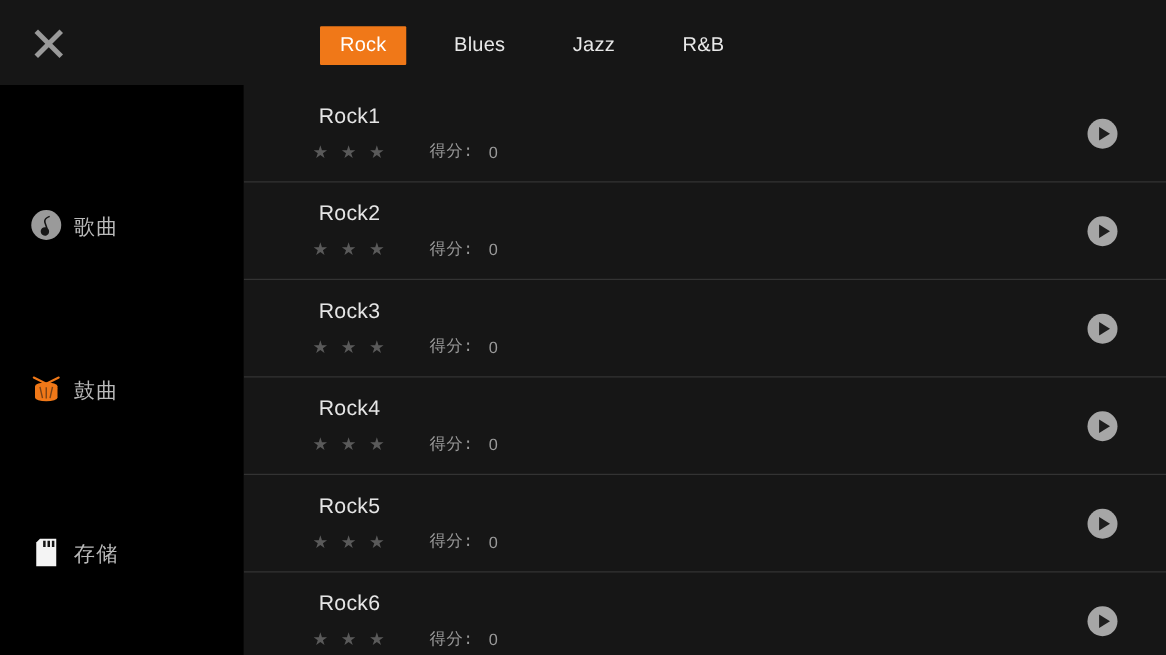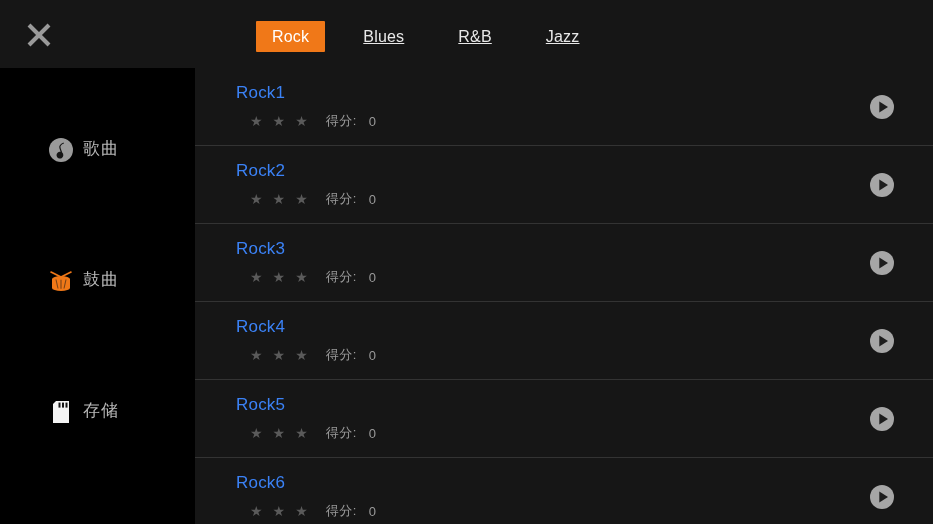--- a/index.html
+++ b/index.html
@@ -39,33 +39,33 @@
     padding:0 16px;
     cursor:pointer;
     white-space:nowrap;
   }
   .tab.active {
     background:#f07818;
     color:#ffffff;
     border-radius:1px;
   }
   .tab-gap-1 { margin-left:16px; }
-  .tab-gap   { margin-left:22px;text-decoration:underline; }
+  .tab-gap   { margin-left:22px; }
 
   
   .sidebar {
     position:absolute; left:0; top:68px;
     width:195px; height:456px;
     background:#000000;
   }
   .side-item {
     position:absolute; left:0;
     width:195px; height:56px;
-    display:flex; align-items:flex-start;
-    padding-left:48px;
+    display:flex; align-items:flex-end;
+    padding-left:24px;
     cursor:pointer;
   }
   .side-item.i0 { top:69px; }
   .side-item.i1 { top:200px;text-decoration:underline; }
   .side-item.i2 { top:331px; }
   .side-icon {
     width:26px; height:26px;
     display:flex; align-items:center; justify-content:center;
     flex:0 0 auto;
   }
@@ -84,41 +84,42 @@
     background:#161616;
     overflow:hidden;
   }
   .row {
     position:relative;
     height:78px;
     width:738px;
     border-bottom:1px solid #333333;
   }
   .row-title {
-    position:absolute; left:41px; top:15px;
-    color:#3b82f6;
+    position:absolute; left:60px; top:15px;
+    color:#e5e5e5;
     font-size:17px;
     letter-spacing:.2px;
   }
   .row-meta {
     position:absolute; left:55px; top:44px;
     display:flex; align-items:center;
   }
   .stars { display:flex; align-items:center; }
   .star {
     color:#5a5a5a;
     font-size:14px;
     margin-right:10px;
     line-height:1;
   }
   .score-label {
     color:#9a9a9a;
     font-size:13px;
-    margin-left:8px;
+    margin-left:26px;
     letter-spacing:.5px;
+    font-family:Liberation Mono, monospace;
   }
   .score-value {
     color:#9a9a9a;
     font-size:13px;
     margin-left:12px;
   }
   .play-btn {
     position:absolute; right:38px; top:50%;
     transform:translateY(-50%);
     width:26px; height:26px;
@@ -138,22 +139,22 @@
         <svg width="30" height="30" viewBox="0 0 30 30">
           <line x1="5" y1="5" x2="25" y2="25" stroke="#9a9a9a" stroke-width="4" stroke-linecap="butt"></line>
           <line x1="25" y1="5" x2="5" y2="25" stroke="#9a9a9a" stroke-width="4" stroke-linecap="butt"></line>
         </svg>
       </span>
     </div>
 
     <div class="tabs">
       <div class="tab active">Rock</div>
       <div class="tab tab-gap">Blues</div>
+      <div class="tab tab-gap">Jazz</div>
       <div class="tab tab-gap">R&amp;B</div>
-      <div class="tab tab-gap">Jazz</div>
     </div>
   </div>
 
   <div class="sidebar">
 
     <div class="side-item i0">
       <span class="side-icon">
         <svg width="26" height="26" viewBox="0 0 26 26">
           <circle cx="13" cy="13" r="12" fill="#9a9a9a"></circle>
           <path d="M15.5 5.5 C12 7 10.5 9 11.5 11.5 L12.6 14.8 A3.4 3.4 0 1 0 14.2 15.6 L12.6 10.9 C12 9.2 13.1 7.6 16 6.6 Z" fill="#161616"></path>

